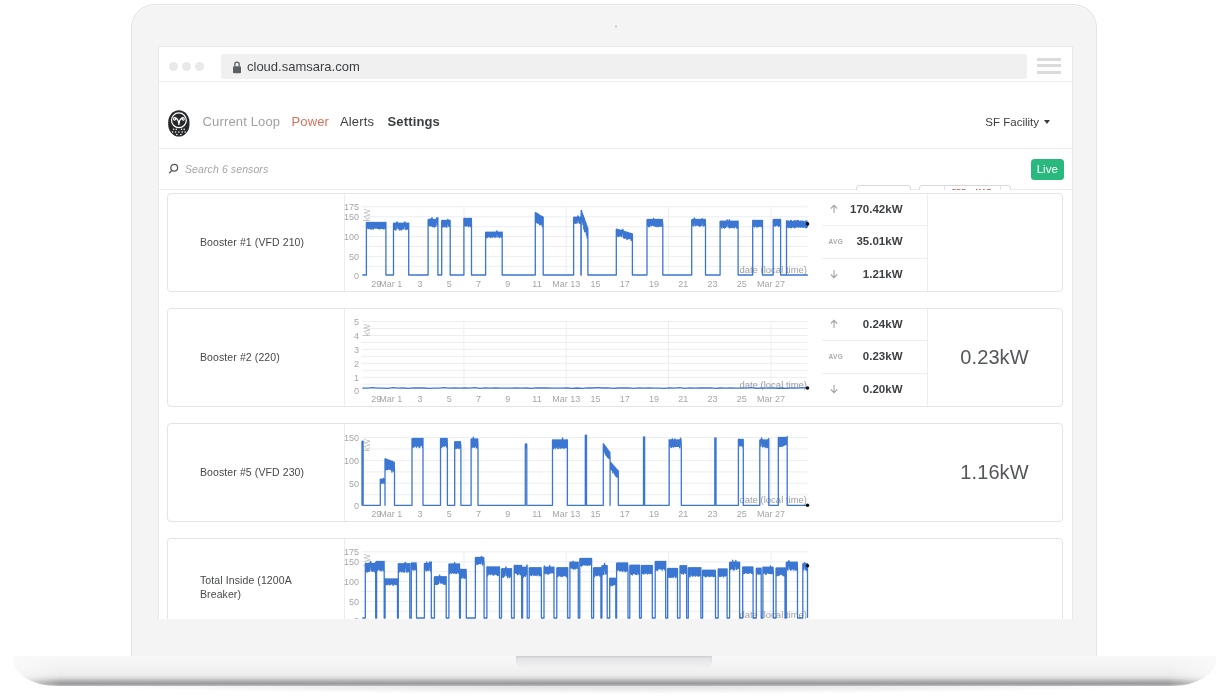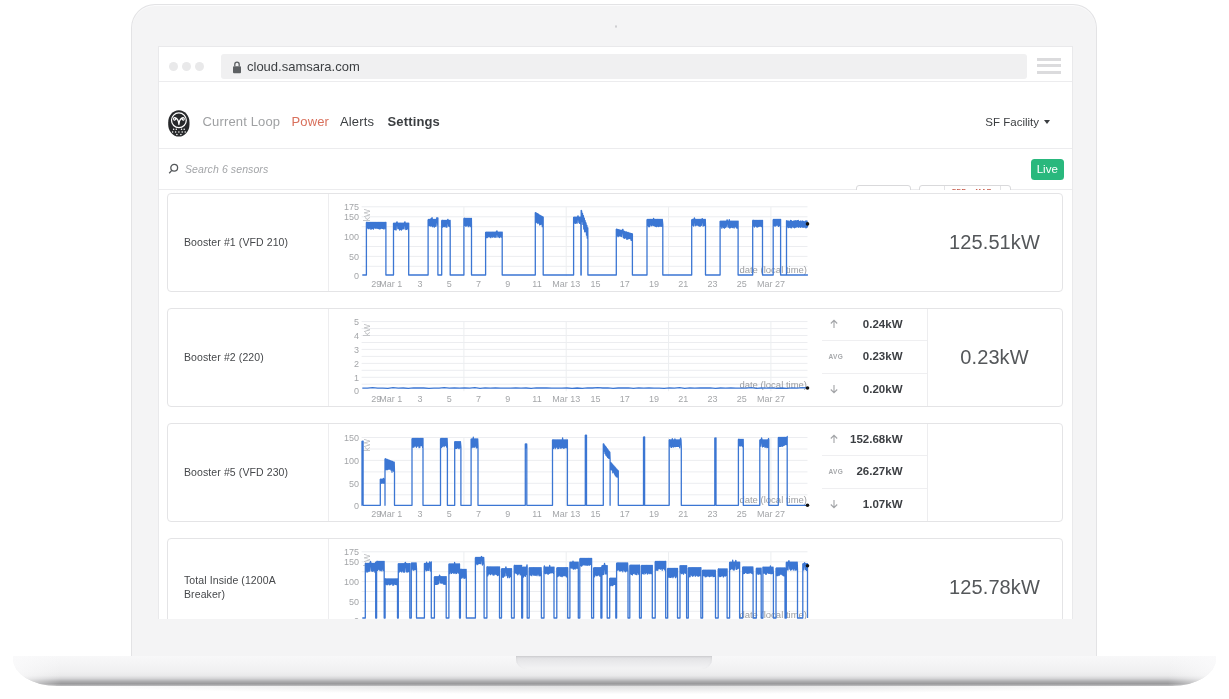--- a/index.html
+++ b/index.html
@@ -24,21 +24,21 @@
 .btn { position:absolute; top:7.5px; height:24.5px; background:#fff; border:1px solid #d9d9db; border-radius:3px;margin-top:28px; }
 .month { left:697px; width:55px; font-size:9.8px; color:#33363a; font-weight:bold; text-align:center; line-height:22.5px; letter-spacing:0.2px; }
 .dpick { left:760px; width:92px; }
 .dcell { position:absolute; top:0; height:100%; }
 .dchev { width:23.5px; display:flex; align-items:center; justify-content:center; }
 .dmid { left:23.5px; width:57px; border-left:1px solid #e3e3e5; border-right:1px solid #e3e3e5; }
 .dmon { position:absolute; top:2.5px; font-size:6.5px; font-weight:bold; color:#c75d4d; letter-spacing:0.6px; }
 .dnum { position:absolute; top:6px; font-size:14px; color:#3b3e41; }
 .live { position:absolute; left:872px; top:9.5px; width:32.5px; height:21px; background:#29b87d; border-radius:3.5px; color:#fff; font-size:11.5px; text-align:center; line-height:21px; }
 .card { position:absolute; left:7.5px; width:896px; height:99.5px; background:#fff; border:1px solid #e4e4e6; border-radius:4px; }
-.nm { position:absolute; left:0; top:0; width:161px; height:100%; border-right:1px solid #ededef; font-size:10.5px; color:#46484b; display:flex; align-items:center; padding-left:16.5px; letter-spacing:0.1px; }
+.nm { position:absolute; left:16px; top:0; width:161px; height:100%; border-right:1px solid #ededef; font-size:10.5px; color:#46484b; display:flex; align-items:center; padding-left:16.5px; letter-spacing:0.1px; }
 .nm2 { line-height:13.5px; }
 .chart { position:absolute; left:161px; top:0; }
 .stats { position:absolute; left:654px; top:0; width:106px; height:100%; border-right:1px solid #ededef; }
 .srow { position:absolute; left:0; width:100%; height:32.6px; border-bottom:1px solid #efeff1; }
 .srow:nth-child(2) { top:32.6px; }
 .srow.last { top:65.2px; border-bottom:none; height:32px; }
 .sic { position:absolute; left:7px; top:48%; transform:translateY(-50%); }
 .sic.avg { font-size:6.5px; color:#a6a8ab; font-weight:bold; letter-spacing:0.4px; }
 .sval { position:absolute; right:24px; top:48%; transform:translateY(-50%); font-size:11.5px; font-weight:bold; color:#3c3f43; }
 .big { position:absolute; left:760px; top:0; width:134px; height:100%; display:flex; align-items:center; justify-content:center; font-size:20px; color:#54575a; letter-spacing:0.1px; }
@@ -161,21 +161,38 @@
             <text x="30" y="26.0" text-anchor="end">150</text>
             <text x="30" y="45.8" text-anchor="end">100</text>
             <text x="30" y="65.6" text-anchor="end">50</text>
             <text x="30" y="85.4" text-anchor="end">0</text>
 <text x="41" y="21" fill="#b9bbbe" font-size="8.5" transform="rotate(-90 41 21)" text-anchor="middle">kW</text>
 <text x="478" y="79" text-anchor="end" fill="#9b9da0" font-size="9.5">date (local time)</text>
           </g>
 <path d="M33.3 81.0 L37.4 81.0 L37.4 28.7 L37.9 28.3 L38.3 33.9 L38.7 28.3 L39.2 34.6 L39.6 28.3 L40.1 34.6 L40.5 28.3 L40.9 33.8 L41.4 28.3 L41.8 35.1 L42.2 28.3 L42.7 34.8 L43.1 28.3 L43.6 34.4 L44.0 28.3 L44.4 35.2 L44.9 28.3 L45.3 33.9 L45.8 28.3 L46.2 34.0 L46.6 28.3 L47.1 34.3 L47.5 28.3 L48.0 33.8 L48.4 28.3 L48.8 34.4 L49.3 28.3 L49.7 34.5 L50.1 28.3 L50.6 34.9 L51.0 28.3 L51.5 34.6 L51.9 28.3 L52.3 34.2 L52.8 28.3 L53.2 34.4 L53.7 28.3 L54.1 34.5 L54.5 28.3 L55.0 35.0 L55.4 28.3 L55.8 34.2 L56.3 28.3 L56.7 34.7 L56.9 28.3 L56.9 81.0 L64.5 81.0 L64.5 29.5 L64.9 29.1 L65.3 35.3 L65.8 29.1 L66.2 35.7 L66.7 29.1 L67.1 35.9 L67.5 29.1 L68.0 27.8 L68.4 29.1 L68.9 34.7 L69.3 29.1 L69.7 34.7 L70.2 29.1 L70.6 36.0 L71.1 29.1 L71.5 35.4 L71.9 29.1 L72.4 36.0 L72.8 29.1 L73.2 35.1 L73.7 29.1 L74.1 34.7 L74.6 29.1 L75.0 34.9 L75.4 29.1 L75.9 27.8 L76.3 29.1 L76.8 35.5 L77.2 29.1 L77.6 35.4 L78.1 29.1 L78.5 34.5 L78.9 29.1 L79.4 36.0 L79.7 29.1 L79.7 81.0 L99.1 81.0 L99.1 25.9 L99.6 25.5 L100.0 31.7 L100.4 25.5 L100.9 31.6 L101.3 25.5 L101.8 32.1 L102.2 24.4 L102.6 31.7 L103.1 23.7 L103.5 32.7 L103.9 25.5 L104.4 32.2 L104.8 25.5 L105.3 33.2 L105.7 25.5 L106.1 32.4 L106.6 25.5 L107.0 32.2 L107.5 25.5 L107.9 23.6 L108.3 25.5 L108.8 31.8 L108.9 24.0 L108.9 81.0 L112.7 81.0 L112.7 26.7 L113.2 26.3 L113.6 33.2 L114.0 26.3 L114.5 32.3 L114.9 26.3 L115.3 32.6 L115.8 26.3 L116.2 32.1 L116.7 26.3 L117.1 33.2 L117.5 26.3 L118.0 33.0 L118.4 26.3 L118.9 25.4 L119.3 26.3 L119.7 32.1 L120.2 26.3 L120.6 32.5 L121.1 26.3 L121.2 33.4 L121.2 81.0 L134.9 81.0 L134.9 24.8 L135.4 24.3 L135.8 31.4 L136.3 24.3 L136.7 32.2 L137.1 24.3 L137.6 31.9 L138.0 24.3 L138.4 31.1 L138.9 24.3 L139.3 32.6 L139.8 24.3 L140.2 31.3 L140.6 24.3 L141.1 32.6 L141.5 24.3 L142.0 31.8 L142.4 24.3 L142.5 31.2 L142.5 81.0 L156.6 81.0 L156.6 38.5 L157.0 38.2 L157.5 43.6 L157.9 38.2 L158.3 43.5 L158.8 38.2 L159.2 42.9 L159.6 38.2 L160.1 42.4 L160.5 38.2 L161.0 43.1 L161.4 38.2 L161.8 43.6 L162.3 38.2 L162.7 42.7 L163.2 38.2 L163.6 43.2 L164.0 38.2 L164.5 42.6 L164.9 38.2 L165.3 43.0 L165.8 38.2 L166.2 43.0 L166.7 38.2 L167.1 43.1 L167.5 37.2 L168.0 37.0 L168.4 38.2 L168.9 43.0 L169.3 38.2 L169.7 42.8 L170.2 38.2 L170.6 43.5 L171.1 38.2 L171.5 42.7 L171.9 38.2 L172.4 43.1 L172.8 38.2 L173.2 43.6 L173.2 38.2 L173.2 81.0 L206.3 81.0 L206.3 18.9 L206.7 18.7 L207.2 28.0 L207.6 19.2 L208.0 28.6 L208.5 19.7 L208.9 29.5 L209.4 20.2 L209.8 28.9 L210.2 20.8 L210.7 30.9 L211.1 21.3 L211.5 30.4 L212.0 21.8 L212.4 30.0 L212.9 22.4 L213.3 32.7 L213.7 22.9 L214.2 32.6 L214.2 23.2 L214.2 81.0 L244.6 81.0 L244.6 23.5 L245.0 23.2 L245.5 28.9 L245.9 23.2 L246.3 29.4 L246.8 23.2 L247.2 28.8 L247.7 23.2 L248.1 29.1 L248.5 23.2 L249.0 21.8 L249.4 23.2 L249.9 28.5 L250.3 23.2 L250.7 29.4 L251.2 23.2 L251.6 29.9 L251.9 23.2 L251.9 81.0 L252.2 81.0 L252.2 16.3 L252.6 16.8 L253.1 27.7 L253.5 19.3 L253.9 30.4 L254.4 21.7 L254.8 35.0 L255.3 24.1 L255.7 37.8 L256.1 26.6 L256.6 37.6 L257.0 29.0 L257.5 41.1 L257.9 31.4 L258.3 44.2 L258.8 33.8 L258.9 46.5 L258.9 81.0 L287.3 81.0 L287.3 35.4 L287.7 35.2 L288.2 41.5 L288.6 35.4 L289.0 42.6 L289.5 35.7 L289.9 42.1 L290.4 35.9 L290.8 41.7 L291.2 36.2 L291.7 42.2 L292.1 36.5 L292.5 42.5 L293.0 36.7 L293.4 35.7 L293.9 35.4 L294.3 43.4 L294.7 37.2 L295.2 44.4 L295.6 37.5 L296.1 43.8 L296.5 37.8 L296.9 43.9 L297.4 38.0 L297.8 45.3 L298.2 38.3 L298.7 45.0 L299.1 38.5 L299.6 44.6 L300.0 38.8 L300.4 44.4 L300.9 39.1 L301.3 44.8 L301.8 39.3 L302.2 46.4 L302.6 39.6 L303.1 45.5 L303.4 39.8 L303.4 81.0 L318.0 81.0 L318.0 25.9 L318.4 25.5 L318.9 31.7 L319.3 25.5 L319.7 32.6 L320.2 25.5 L320.6 32.6 L321.1 25.5 L321.5 30.9 L321.9 25.5 L322.4 31.8 L322.8 25.5 L323.2 30.9 L323.7 25.5 L324.1 31.6 L324.6 24.4 L325.0 31.3 L325.4 25.5 L325.9 32.2 L326.3 25.5 L326.8 32.4 L327.2 25.5 L327.6 32.6 L328.1 25.5 L328.5 32.0 L328.9 25.5 L329.4 32.5 L329.8 25.5 L330.3 32.3 L330.7 25.5 L331.1 31.8 L331.6 25.5 L332.0 32.4 L332.5 25.5 L332.9 32.1 L333.3 25.5 L333.8 30.9 L333.8 81.0 L362.7 81.0 L362.7 25.9 L363.2 25.5 L363.6 31.1 L364.0 25.5 L364.5 32.0 L364.9 25.5 L365.4 23.9 L365.8 25.5 L366.2 31.8 L366.7 25.5 L367.1 31.0 L367.5 25.5 L368.0 31.0 L368.4 25.5 L368.9 31.2 L369.3 25.5 L369.7 31.8 L370.2 25.5 L370.6 32.1 L371.1 25.5 L371.5 32.0 L371.9 25.5 L372.4 31.3 L372.8 25.5 L373.2 24.6 L373.7 25.5 L374.1 32.1 L374.6 25.5 L375.0 31.4 L375.4 25.5 L375.9 31.7 L376.3 25.5 L376.5 31.2 L376.5 81.0 L391.1 81.0 L391.1 27.5 L391.5 27.1 L392.0 32.5 L392.4 27.1 L392.8 34.2 L393.3 27.1 L393.7 32.8 L394.2 27.1 L394.6 33.5 L395.0 27.1 L395.5 34.2 L395.9 27.1 L396.3 33.4 L396.8 27.1 L397.2 32.9 L397.7 27.1 L398.1 25.8 L398.5 27.1 L399.0 33.0 L399.4 27.1 L399.9 33.0 L400.3 25.6 L400.7 34.0 L401.2 27.1 L401.6 33.7 L402.0 27.1 L402.5 33.1 L402.9 27.1 L403.4 33.5 L403.8 27.1 L404.2 33.0 L404.7 27.1 L405.1 34.0 L405.6 27.1 L406.0 32.9 L406.4 27.1 L406.9 32.8 L407.3 27.1 L407.7 34.0 L408.2 27.1 L408.6 34.1 L409.1 27.1 L409.1 81.0 L423.7 81.0 L423.7 26.7 L424.1 26.3 L424.6 31.8 L425.0 26.3 L425.4 33.0 L425.9 26.3 L426.3 31.8 L426.8 26.3 L427.2 32.5 L427.6 26.3 L428.1 33.0 L428.5 26.3 L428.9 32.8 L429.4 26.3 L429.8 32.4 L430.3 26.3 L430.7 32.0 L431.1 26.3 L431.6 32.1 L432.0 26.3 L432.5 32.5 L432.9 26.3 L433.3 31.8 L433.5 26.3 L433.5 81.0 L444.2 81.0 L444.2 25.9 L444.6 25.5 L445.0 31.3 L445.5 25.5 L445.9 32.2 L446.3 25.5 L446.8 31.8 L447.2 25.5 L447.7 31.0 L448.1 25.5 L448.5 31.1 L449.0 25.5 L449.4 32.4 L449.9 25.5 L450.3 31.3 L450.7 25.5 L451.2 32.6 L451.6 25.5 L451.6 81.0 L478.5 81.0 L457.5 81.0 L457.5 26.7 L457.9 27.9 L458.3 32.5 L458.8 26.8 L459.2 33.7 L459.7 27.2 L460.1 33.3 L460.5 27.9 L461.0 33.0 L461.4 26.4 L461.8 33.6 L462.3 26.6 L462.7 33.8 L463.2 27.5 L463.6 32.6 L464.0 27.7 L464.5 33.2 L464.9 26.8 L465.4 33.8 L465.8 26.8 L466.2 33.3 L466.7 26.7 L467.1 33.1 L467.5 27.0 L468.0 32.5 L468.4 26.7 L468.9 32.8 L469.3 26.4 L469.7 33.3 L470.2 27.4 L470.6 32.6 L471.1 27.5 L471.5 33.3 L471.9 26.8 L472.4 32.6 L472.8 27.8 L473.2 33.2 L473.7 27.0 L474.1 33.0 L474.6 27.6 L475.0 33.3 L475.4 27.9 L475.9 32.9 L476.3 27.2 L476.8 33.8 L477.2 26.9 L477.6 33.7 L478.1 27.2 L478.5 32.8 L478.5 29.9" fill="none" stroke="#3b76d3" stroke-width="1.3" stroke-linejoin="round"></path>
 <circle cx="478.5" cy="29.9" r="1.8" fill="#111"></circle>
 </svg>
-<div class="big">125.51kW</div>
+<div class="stats">
+ <div class="srow">
+            <span class="sic"><svg width="10" height="10" viewBox="0 0 10 10">
+                <path d="M5 9 L5 1.5 M1.8 4.5 L5 1.3 L8.2 4.5" stroke="#a2a4a7" stroke-width="1.1" fill="none"></path>
+              </svg></span>
+            <span class="sval">170.42kW</span>
+          </div>
+ <div class="srow">
+            <span class="sic avg">AVG</span>
+            <span class="sval">35.01kW</span>
+          </div>
+ <div class="srow last">
+            <span class="sic"><svg width="10" height="10" viewBox="0 0 10 10">
+                <path d="M5 1 L5 8.5 M1.8 5.5 L5 8.7 L8.2 5.5" stroke="#a2a4a7" stroke-width="1.1" fill="none"></path>
+              </svg></span>
+            <span class="sval">1.21kW</span>
+          </div>
+</div>
 </div>
       <div class="card" style="top:260.5px">
 <div class="nm">Booster #2 (220)</div>
 <svg class="chart" width="493" height="98" viewBox="0 0 493 98">
 <g>
             <line x1="32.6" x2="478.5" y1="75.2" y2="75.2" stroke="#ecedf0" stroke-width="1"></line>
             <line x1="32.6" x2="478.5" y1="68.3" y2="68.3" stroke="#ecedf0" stroke-width="1"></line>
             <line x1="32.6" x2="478.5" y1="61.3" y2="61.3" stroke="#ecedf0" stroke-width="1"></line>
             <line x1="32.6" x2="478.5" y1="54.4" y2="54.4" stroke="#ecedf0" stroke-width="1"></line>
             <line x1="32.6" x2="478.5" y1="47.4" y2="47.4" stroke="#ecedf0" stroke-width="1"></line>
@@ -271,38 +288,21 @@
             <text x="30" y="16.7" text-anchor="end">150</text>
             <text x="30" y="39.6" text-anchor="end">100</text>
             <text x="30" y="62.5" text-anchor="end">50</text>
             <text x="30" y="85.4" text-anchor="end">0</text>
 <text x="41" y="21" fill="#b9bbbe" font-size="8.5" transform="rotate(-90 41 21)" text-anchor="middle">kW</text>
 <text x="478" y="79" text-anchor="end" fill="#9b9da0" font-size="9.5">date (local time)</text>
           </g>
 <path d="M33.3 81.3 L33.0 81.3 L33.0 17.3 L33.5 17.2 L33.9 20.2 L34.1 17.2 L34.1 81.3 L51.3 81.3 L51.3 55.4 L51.8 55.2 L52.2 59.4 L52.6 55.2 L53.1 58.6 L53.5 55.2 L53.9 59.3 L54.4 54.5 L54.8 59.2 L55.3 55.2 L55.7 59.1 L56.0 55.2 L56.0 81.3 L56.0 81.3 L56.0 35.1 L56.4 34.7 L56.9 45.7 L57.3 35.1 L57.7 45.5 L58.2 35.4 L58.6 45.5 L59.1 35.8 L59.5 45.2 L59.9 36.1 L60.4 45.0 L60.8 36.4 L61.3 45.0 L61.7 36.8 L62.1 46.1 L62.6 37.1 L63.0 48.2 L63.4 37.4 L63.9 46.1 L64.3 37.8 L64.8 47.4 L65.2 38.1 L65.5 48.2 L65.5 81.3 L83.0 81.3 L83.0 14.9 L83.5 14.4 L83.9 23.2 L84.4 14.4 L84.8 23.2 L85.2 14.4 L85.7 22.1 L86.1 14.4 L86.5 21.9 L87.0 14.4 L87.4 23.3 L87.9 14.4 L88.3 22.2 L88.7 14.4 L89.2 21.8 L89.6 14.4 L90.1 23.6 L90.5 14.4 L90.9 23.2 L91.4 14.4 L91.8 21.4 L92.2 14.4 L92.7 21.7 L93.1 14.4 L93.6 23.4 L94.0 14.4 L94.0 22.3 L94.0 81.3 L111.5 81.3 L111.5 14.9 L112.0 14.4 L112.4 23.5 L112.9 14.4 L113.3 22.7 L113.7 14.4 L114.2 21.6 L114.6 14.4 L115.1 22.7 L115.5 14.4 L115.9 21.3 L116.4 14.4 L116.8 21.7 L117.2 14.4 L117.7 23.1 L118.1 14.4 L118.4 21.5 L118.4 81.3 L125.7 81.3 L125.7 18.0 L126.2 17.6 L126.6 24.3 L127.0 17.6 L127.5 24.4 L127.9 17.6 L128.4 23.7 L128.8 17.6 L129.2 24.2 L129.7 17.6 L130.1 24.7 L130.6 17.6 L131.0 23.5 L131.4 17.6 L131.9 23.1 L131.9 81.3 L142.1 81.3 L142.1 15.3 L142.5 14.9 L143.0 23.6 L143.4 14.9 L143.9 22.8 L144.3 13.1 L144.7 23.2 L145.2 14.9 L145.6 23.2 L146.1 14.9 L146.5 22.1 L146.9 14.9 L147.4 23.9 L147.8 14.9 L148.2 23.6 L148.7 14.9 L149.0 22.0 L149.0 81.3 L196.3 81.3 L196.3 20.1 L196.8 19.9 L197.2 23.9 L197.7 19.9 L197.8 23.8 L197.8 81.3 L223.5 81.3 L223.5 16.2 L224.0 15.8 L224.4 24.5 L224.9 15.8 L225.3 23.2 L225.7 15.8 L226.2 24.6 L226.6 15.8 L227.0 23.6 L227.5 15.8 L227.9 22.9 L228.4 15.8 L228.8 24.7 L229.2 15.8 L229.7 24.4 L230.1 15.8 L230.6 22.9 L231.0 15.8 L231.4 24.1 L231.9 15.8 L232.3 24.0 L232.7 15.8 L233.2 23.7 L233.6 13.9 L234.1 23.8 L234.5 15.8 L234.9 24.4 L235.4 15.8 L235.8 23.7 L236.3 15.8 L236.7 23.6 L237.1 15.8 L237.6 23.8 L238.0 15.8 L238.4 22.8 L238.4 15.8 L238.4 81.3 L256.3 81.3 L256.3 11.4 L256.7 11.2 L257.2 14.7 L257.5 11.2 L257.5 81.3 L274.3 81.3 L274.3 19.9 L274.7 20.0 L275.1 27.1 L275.6 21.2 L276.0 29.5 L276.5 22.4 L276.9 31.2 L277.3 23.5 L277.8 32.2 L278.2 24.7 L278.7 33.4 L279.1 25.9 L279.5 34.2 L280.0 27.1 L280.4 34.4 L280.8 28.2 L281.1 35.8 L281.1 81.3 L281.1 81.3 L281.1 38.2 L281.6 38.3 L282.0 45.5 L282.5 39.2 L282.9 46.0 L283.3 40.2 L283.8 48.8 L284.2 41.2 L284.6 48.2 L285.1 42.2 L285.5 50.0 L286.0 43.2 L286.4 51.6 L286.8 44.2 L287.3 52.6 L287.7 45.1 L288.2 53.1 L288.6 46.1 L289.0 53.3 L289.3 46.9 L289.3 81.3 L314.5 81.3 L314.5 13.3 L314.9 13.0 L315.4 17.4 L315.6 13.0 L315.6 81.3 L340.2 81.3 L340.2 16.2 L340.6 15.8 L341.1 22.1 L341.5 15.8 L342.0 23.3 L342.4 15.8 L342.8 23.3 L343.3 14.7 L343.7 22.3 L344.2 15.8 L344.6 23.0 L345.0 15.8 L345.5 22.4 L345.9 14.8 L346.3 22.7 L346.8 15.8 L347.2 22.4 L347.7 15.8 L348.1 22.4 L348.5 15.8 L349.0 22.3 L349.4 15.8 L349.9 22.3 L350.3 15.8 L350.7 23.8 L351.2 15.8 L351.6 14.1 L352.0 15.8 L352.3 22.7 L352.3 81.3 L385.8 81.3 L385.8 14.2 L386.3 14.0 L386.7 18.5 L387.0 14.0 L387.0 81.3 L409.4 81.3 L409.4 15.7 L409.8 15.3 L410.2 21.6 L410.7 15.3 L411.1 22.0 L411.6 15.3 L412.0 21.5 L412.4 15.3 L412.9 21.8 L413.3 15.3 L413.7 22.6 L414.2 15.3 L414.3 21.9 L414.3 81.3 L430.8 81.3 L430.8 16.2 L431.3 15.8 L431.7 22.1 L432.2 15.8 L432.6 13.9 L433.0 15.8 L433.5 22.9 L433.9 15.8 L434.4 22.4 L434.8 15.8 L435.2 22.1 L435.7 15.8 L436.1 23.4 L436.6 15.8 L437.0 22.5 L437.4 15.8 L437.9 23.6 L438.3 15.8 L438.7 23.3 L439.2 15.8 L439.6 14.5 L439.8 15.8 L439.8 81.3 L449.3 81.3 L449.3 14.0 L449.7 13.5 L450.1 22.5 L450.6 13.5 L451.0 22.4 L451.5 13.5 L451.9 22.4 L452.3 13.5 L452.8 21.9 L453.2 13.5 L453.7 22.3 L454.1 13.5 L454.5 21.4 L455.0 13.5 L455.4 21.1 L455.8 13.5 L456.3 20.5 L456.7 13.5 L457.2 20.4 L457.6 13.5 L458.0 21.2 L458.2 12.3 L458.2 81.3 L478.5 81.3" fill="none" stroke="#3b76d3" stroke-width="1.3" stroke-linejoin="round"></path>
 <circle cx="478.5" cy="81.3" r="1.8" fill="#111"></circle>
 </svg>
-<div class="stats">
- <div class="srow">
-            <span class="sic"><svg width="10" height="10" viewBox="0 0 10 10">
-                <path d="M5 9 L5 1.5 M1.8 4.5 L5 1.3 L8.2 4.5" stroke="#a2a4a7" stroke-width="1.1" fill="none"></path>
-              </svg></span>
-            <span class="sval">152.68kW</span>
-          </div>
- <div class="srow">
-            <span class="sic avg">AVG</span>
-            <span class="sval">26.27kW</span>
-          </div>
- <div class="srow last">
-            <span class="sic"><svg width="10" height="10" viewBox="0 0 10 10">
-                <path d="M5 1 L5 8.5 M1.8 5.5 L5 8.7 L8.2 5.5" stroke="#a2a4a7" stroke-width="1.1" fill="none"></path>
-              </svg></span>
-            <span class="sval">1.07kW</span>
-          </div>
-</div>
+<div class="big">1.16kW</div>
 </div>
       <div class="card" style="top:491.0px">
 <div class="nm nm2">Total Inside (1200A<br>Breaker)</div>
 <svg class="chart" width="493" height="98" viewBox="0 0 493 98">
 <g>
             <line x1="32.6" x2="478.5" y1="72.3" y2="72.3" stroke="#ecedf0" stroke-width="1"></line>
             <line x1="32.6" x2="478.5" y1="62.4" y2="62.4" stroke="#ecedf0" stroke-width="1"></line>
             <line x1="32.6" x2="478.5" y1="52.5" y2="52.5" stroke="#ecedf0" stroke-width="1"></line>
             <line x1="32.6" x2="478.5" y1="42.6" y2="42.6" stroke="#ecedf0" stroke-width="1"></line>
             <line x1="32.6" x2="478.5" y1="32.7" y2="32.7" stroke="#ecedf0" stroke-width="1"></line>
@@ -333,18 +333,17 @@
             <text x="30" y="26.0" text-anchor="end">150</text>
             <text x="30" y="45.8" text-anchor="end">100</text>
             <text x="30" y="65.6" text-anchor="end">50</text>
             <text x="30" y="85.4" text-anchor="end">0</text>
 <text x="41" y="21" fill="#b9bbbe" font-size="8.5" transform="rotate(-90 41 21)" text-anchor="middle">kW</text>
 <text x="478" y="79" text-anchor="end" fill="#9b9da0" font-size="9.5">date (local time)</text>
           </g>
 <path d="M33.3 79.0 L36.3 79.0 L36.3 24.8 L36.7 24.4 L37.1 32.1 L37.6 24.4 L38.0 33.2 L38.4 24.4 L38.9 32.6 L39.3 24.4 L39.8 32.1 L40.2 24.4 L40.6 32.2 L41.1 24.4 L41.5 22.4 L42.0 24.4 L42.4 31.9 L42.8 24.4 L43.3 32.3 L43.7 24.4 L44.1 32.2 L44.6 24.4 L45.0 31.5 L45.5 24.4 L45.9 33.1 L46.3 24.4 L46.7 23.2 L46.7 79.0 L47.6 79.0 L47.6 22.8 L48.0 22.3 L48.5 31.4 L48.9 22.3 L49.4 30.1 L49.8 22.3 L50.2 30.6 L50.7 22.3 L51.1 31.7 L51.6 22.3 L52.0 31.2 L52.4 22.3 L52.9 31.9 L53.3 22.3 L53.8 30.2 L54.2 22.3 L54.6 31.6 L55.1 22.3 L55.2 31.1 L55.2 79.0 L56.1 79.0 L56.1 40.1 L56.5 39.8 L57.0 45.1 L57.4 39.8 L57.8 45.7 L58.3 39.8 L58.7 45.7 L59.2 39.8 L59.6 44.9 L60.0 39.8 L60.5 45.8 L60.9 39.8 L61.3 45.5 L61.8 39.8 L62.2 45.0 L62.7 39.8 L63.1 44.9 L63.5 39.8 L64.0 46.4 L64.4 39.8 L64.9 45.7 L65.3 39.8 L65.7 44.9 L66.2 39.8 L66.6 45.4 L67.0 39.8 L67.5 45.7 L67.9 39.8 L68.4 45.2 L68.5 39.8 L68.5 79.0 L69.3 79.0 L69.3 25.0 L69.7 24.6 L70.2 33.0 L70.6 24.6 L71.1 32.1 L71.5 24.6 L71.9 32.3 L72.4 24.6 L72.8 33.0 L73.3 24.6 L73.7 31.9 L74.1 24.6 L74.6 33.0 L75.0 24.6 L75.4 33.2 L75.9 24.6 L76.3 23.3 L76.8 24.6 L77.2 32.6 L77.6 24.6 L78.1 33.2 L78.5 24.6 L79.0 32.6 L79.4 24.6 L79.8 32.7 L80.3 24.6 L80.7 32.2 L80.8 24.6 L80.8 79.0 L82.3 79.0 L82.3 24.4 L82.7 24.0 L83.1 29.8 L83.6 24.0 L84.0 31.0 L84.5 24.0 L84.9 31.2 L85.3 24.0 L85.8 30.3 L86.2 24.0 L86.6 30.6 L87.1 24.0 L87.5 29.8 L87.5 79.0 L95.4 79.0 L95.4 24.8 L95.8 24.4 L96.3 30.4 L96.7 24.4 L97.1 31.9 L97.6 23.1 L98.0 31.3 L98.5 24.4 L98.9 31.0 L99.3 24.4 L99.8 31.4 L100.2 24.4 L100.7 22.8 L101.1 24.4 L101.5 32.0 L102.0 24.4 L102.3 22.8 L102.3 79.0 L105.4 79.0 L105.4 38.1 L105.8 37.7 L106.3 45.3 L106.7 37.7 L107.1 45.3 L107.6 37.7 L108.0 45.3 L108.5 37.7 L108.9 45.2 L109.3 37.7 L109.8 44.3 L110.2 37.7 L110.6 36.1 L111.1 37.7 L111.5 43.9 L112.0 37.7 L112.4 44.1 L112.8 37.7 L113.3 43.9 L113.7 37.7 L114.2 44.7 L114.6 37.7 L115.0 45.4 L115.5 37.7 L115.9 45.1 L116.4 37.7 L116.8 45.4 L117.2 37.7 L117.2 44.9 L117.2 79.0 L119.9 79.0 L119.9 25.5 L120.3 25.0 L120.8 34.7 L121.2 25.0 L121.6 33.2 L122.1 25.0 L122.5 34.4 L123.0 25.0 L123.4 33.4 L123.8 25.0 L124.3 34.0 L124.7 25.0 L125.2 34.3 L125.6 23.5 L126.0 33.4 L126.5 25.0 L126.9 34.5 L127.3 25.0 L127.8 34.3 L128.2 25.0 L128.7 33.0 L129.1 25.0 L129.5 34.0 L130.0 25.0 L130.4 32.6 L130.5 25.0 L130.5 79.0 L131.4 79.0 L131.4 30.8 L131.9 30.3 L132.3 39.1 L132.7 30.3 L133.2 38.8 L133.6 30.3 L134.0 37.9 L134.5 30.3 L134.9 39.2 L135.4 30.3 L135.8 39.3 L136.2 30.3 L136.7 38.7 L137.1 30.3 L137.3 38.6 L137.3 79.0 L146.4 79.0 L146.4 18.9 L146.8 18.5 L147.3 24.7 L147.7 18.5 L148.1 25.7 L148.6 18.5 L149.0 25.1 L149.5 18.5 L149.9 24.4 L150.3 18.5 L150.8 24.5 L151.2 18.5 L151.7 24.6 L152.1 18.5 L152.5 17.5 L153.0 18.5 L153.4 26.0 L153.8 18.5 L154.3 24.8 L154.7 18.5 L155.1 26.1 L155.1 79.0 L157.9 79.0 L157.9 28.2 L158.3 27.8 L158.8 36.8 L159.2 27.8 L159.6 35.1 L160.1 27.8 L160.5 34.7 L161.0 27.8 L161.4 35.7 L161.8 27.8 L162.3 34.8 L162.7 27.8 L163.1 34.9 L163.6 27.8 L164.0 35.9 L164.5 27.8 L164.9 36.1 L165.3 27.8 L165.8 35.0 L166.2 27.8 L166.7 35.1 L167.1 27.8 L167.5 35.4 L168.0 27.8 L168.4 36.5 L168.8 27.8 L169.3 36.2 L169.7 27.8 L170.2 34.7 L170.5 27.8 L170.5 79.0 L172.5 79.0 L172.5 30.2 L173.0 29.7 L173.4 38.1 L173.8 29.7 L174.3 38.3 L174.7 29.7 L175.2 37.1 L175.6 29.7 L176.0 36.9 L176.5 29.7 L176.9 27.8 L177.3 29.7 L177.8 36.6 L178.2 29.7 L178.7 38.7 L179.1 29.7 L179.5 36.9 L180.0 29.7 L180.4 38.7 L180.9 29.7 L181.3 37.6 L181.7 29.7 L182.2 37.6 L182.5 29.7 L182.5 79.0 L185.2 79.0 L185.2 26.8 L185.6 26.3 L186.1 33.8 L186.5 26.3 L186.9 34.0 L187.4 26.3 L187.8 34.7 L188.2 26.3 L188.7 35.8 L189.1 26.3 L189.6 34.9 L190.0 26.3 L190.4 34.0 L190.9 26.3 L191.3 35.9 L191.8 26.3 L192.2 34.9 L192.6 26.3 L192.7 34.2 L192.7 79.0 L193.6 79.0 L193.6 28.6 L194.1 28.1 L194.5 38.0 L194.9 28.1 L195.4 36.3 L195.8 28.1 L196.3 37.4 L196.7 28.1 L197.1 35.6 L197.6 28.1 L198.0 25.9 L198.2 28.1 L198.2 79.0 L200.2 79.0 L200.2 29.0 L200.6 28.6 L201.1 35.8 L201.5 28.6 L202.0 36.1 L202.4 28.6 L202.8 36.6 L203.3 28.6 L203.7 35.1 L204.2 28.6 L204.6 36.0 L205.0 28.6 L205.5 36.2 L205.9 28.6 L206.4 36.2 L206.8 28.6 L207.2 36.5 L207.7 28.6 L208.1 35.0 L208.5 28.6 L209.0 36.7 L209.4 28.6 L209.9 35.0 L210.3 28.6 L210.7 36.8 L211.2 28.6 L211.6 36.7 L212.1 28.6 L212.4 35.7 L212.4 79.0 L215.0 79.0 L215.0 28.6 L215.4 26.9 L215.8 34.2 L216.3 28.2 L216.7 34.7 L217.1 28.2 L217.6 34.0 L218.0 28.2 L218.5 34.8 L218.9 28.2 L219.3 35.1 L219.8 28.2 L220.2 34.4 L220.7 26.5 L221.1 33.9 L221.5 28.2 L222.0 33.9 L222.4 28.2 L222.9 33.6 L223.3 28.2 L223.7 33.5 L224.2 28.2 L224.6 34.4 L225.0 28.2 L225.0 79.0 L227.8 79.0 L227.8 29.2 L228.3 28.7 L228.7 37.5 L229.2 28.7 L229.6 36.9 L230.0 28.7 L230.5 36.1 L230.9 28.7 L231.3 37.2 L231.8 28.7 L232.2 37.1 L232.7 28.7 L233.1 37.7 L233.5 28.7 L234.0 36.8 L234.4 28.7 L234.9 36.7 L235.3 28.7 L235.7 36.6 L236.2 28.7 L236.6 36.8 L237.0 28.7 L237.5 37.9 L237.9 28.7 L238.4 35.9 L238.7 28.7 L238.7 79.0 L240.9 79.0 L240.9 23.4 L241.3 23.1 L241.8 28.8 L242.2 23.1 L242.7 29.0 L243.1 23.1 L243.5 29.2 L244.0 22.1 L244.4 30.1 L244.9 23.1 L245.3 29.5 L245.7 23.1 L246.2 30.0 L246.6 23.1 L247.0 28.9 L247.5 23.1 L247.9 29.4 L248.4 23.1 L248.8 28.8 L249.2 23.1 L249.3 30.1 L249.3 79.0 L250.8 79.0 L250.8 19.9 L251.3 19.5 L251.7 26.5 L252.1 19.5 L252.6 27.1 L253.0 19.5 L253.5 26.2 L253.9 19.5 L254.3 25.5 L254.8 19.5 L255.2 26.0 L255.6 19.5 L256.1 25.4 L256.5 19.5 L257.0 26.4 L257.4 19.5 L257.8 25.7 L258.3 19.5 L258.7 26.3 L259.2 19.5 L259.6 25.9 L260.0 19.5 L260.5 26.2 L260.9 19.5 L261.3 25.3 L261.8 19.5 L262.2 25.7 L262.6 19.5 L262.6 79.0 L264.6 79.0 L264.6 29.1 L265.1 28.6 L265.5 37.8 L266.0 28.6 L266.4 35.9 L266.8 28.6 L267.3 36.6 L267.7 28.6 L268.1 36.6 L268.6 28.6 L269.0 36.1 L269.5 28.6 L269.9 35.9 L270.3 28.6 L270.8 37.1 L271.2 28.6 L271.7 37.4 L271.9 28.6 L271.9 79.0 L272.9 79.0 L272.9 27.1 L273.3 26.6 L273.8 35.6 L274.2 26.6 L274.6 35.4 L275.1 26.6 L275.5 24.5 L276.0 26.6 L276.4 34.9 L276.8 26.6 L277.3 34.8 L277.7 26.6 L278.1 35.2 L278.2 26.6 L278.2 79.0 L280.7 79.0 L280.7 39.6 L281.2 39.2 L281.6 46.6 L282.0 39.2 L282.5 46.2 L282.9 39.2 L283.3 46.7 L283.8 39.2 L284.2 46.0 L284.7 39.2 L285.1 45.4 L285.5 39.2 L286.0 45.3 L286.4 39.2 L286.8 46.8 L286.8 79.0 L287.6 79.0 L287.6 24.5 L288.1 24.0 L288.5 31.1 L289.0 24.0 L289.4 30.7 L289.8 24.0 L290.3 31.8 L290.7 24.0 L291.1 31.8 L291.6 24.0 L292.0 31.8 L292.5 24.0 L292.9 31.4 L293.3 24.0 L293.8 32.8 L294.2 24.0 L294.7 30.9 L295.1 24.0 L295.5 31.9 L296.0 24.0 L296.4 32.8 L296.8 24.0 L297.3 32.0 L297.7 24.0 L298.2 31.8 L298.6 24.0 L299.0 31.4 L299.0 79.0 L300.8 79.0 L300.8 26.7 L301.3 26.2 L301.7 34.9 L302.2 26.2 L302.6 35.4 L303.0 26.2 L303.5 35.9 L303.9 26.2 L304.4 34.4 L304.8 26.2 L305.2 34.1 L305.7 26.2 L306.1 35.2 L306.5 26.2 L307.0 35.3 L307.4 26.2 L307.9 35.6 L308.3 26.2 L308.7 33.7 L309.2 26.2 L309.6 35.1 L310.1 26.2 L310.5 34.9 L310.5 26.2 L310.5 79.0 L312.3 79.0 L312.3 26.9 L312.8 26.4 L313.2 34.6 L313.6 26.4 L314.1 34.3 L314.5 26.4 L315.0 35.1 L315.4 26.4 L315.8 33.7 L316.3 26.4 L316.7 34.7 L317.2 26.4 L317.6 33.4 L318.0 26.4 L318.5 35.0 L318.9 26.4 L319.3 33.9 L319.8 26.4 L320.2 34.7 L320.7 26.4 L321.1 34.2 L321.5 26.4 L322.0 34.7 L322.4 26.4 L322.9 34.8 L323.3 26.4 L323.3 79.0 L326.2 79.0 L326.2 22.9 L326.6 22.5 L327.1 31.1 L327.5 22.5 L328.0 31.0 L328.4 22.5 L328.8 31.3 L329.3 22.5 L329.7 29.7 L330.2 22.5 L330.6 29.6 L331.0 22.5 L331.5 30.2 L331.9 22.5 L332.3 29.5 L332.8 22.5 L333.2 31.3 L333.7 22.5 L334.1 29.4 L334.5 22.5 L335.0 30.0 L335.4 22.5 L335.9 31.0 L336.3 22.5 L336.7 29.6 L336.7 22.5 L336.7 79.0 L338.6 79.0 L338.6 29.9 L339.0 29.4 L339.5 38.0 L339.9 29.4 L340.3 38.1 L340.8 29.4 L341.2 38.4 L341.7 29.4 L342.1 38.4 L342.5 29.4 L343.0 37.3 L343.4 29.4 L343.9 38.7 L344.3 29.4 L344.7 37.7 L345.2 29.4 L345.6 36.8 L346.0 29.4 L346.5 38.6 L346.9 29.4 L347.4 37.1 L347.8 29.4 L348.2 38.5 L348.5 29.4 L348.5 79.0 L351.0 79.0 L351.0 27.0 L351.4 26.6 L351.9 33.8 L352.3 26.6 L352.7 34.7 L353.2 26.6 L353.6 34.1 L354.1 26.6 L354.5 35.1 L354.9 26.6 L355.4 33.5 L355.8 26.6 L356.3 34.3 L356.7 26.6 L357.1 33.9 L357.6 26.6 L357.6 34.8 L357.6 79.0 L359.3 79.0 L359.3 29.1 L359.8 28.6 L360.2 37.8 L360.6 28.6 L361.1 37.7 L361.5 28.6 L361.9 35.7 L362.4 28.6 L362.8 36.5 L363.3 28.6 L363.7 37.3 L364.1 28.6 L364.6 36.5 L365.0 28.6 L365.5 35.9 L365.9 28.6 L366.3 37.3 L366.8 28.6 L367.2 36.0 L367.7 28.6 L368.1 36.6 L368.5 28.6 L369.0 37.2 L369.4 28.6 L369.8 37.0 L370.3 28.6 L370.7 36.7 L371.2 28.6 L371.6 35.7 L371.9 28.6 L371.9 79.0 L373.6 79.0 L373.6 31.5 L374.0 31.2 L374.4 36.5 L374.9 31.2 L375.3 36.5 L375.8 31.2 L376.2 37.8 L376.6 31.2 L377.1 37.7 L377.5 31.2 L377.9 37.1 L378.4 31.2 L378.8 36.9 L379.3 31.2 L379.7 37.2 L380.1 31.2 L380.6 37.7 L381.0 31.2 L381.5 37.2 L381.9 31.2 L382.3 37.2 L382.8 31.2 L383.2 36.6 L383.6 31.2 L384.1 37.6 L384.5 31.2 L385.0 37.4 L385.4 31.2 L385.8 37.4 L386.3 31.2 L386.5 37.0 L386.5 79.0 L389.2 79.0 L389.2 30.3 L389.6 29.8 L390.0 36.9 L390.5 29.8 L390.9 37.6 L391.4 29.8 L391.8 37.3 L392.2 29.8 L392.7 36.9 L393.1 29.8 L393.6 36.5 L394.0 29.8 L394.4 37.9 L394.9 29.8 L395.3 36.6 L395.7 29.8 L396.2 37.2 L396.6 29.8 L397.1 36.4 L397.5 29.8 L397.9 36.6 L398.1 29.8 L398.1 79.0 L400.6 79.0 L400.6 23.6 L401.1 23.2 L401.5 30.5 L401.9 23.2 L402.4 29.8 L402.8 23.2 L403.3 29.5 L403.7 21.2 L404.1 30.6 L404.6 23.2 L405.0 31.1 L405.4 23.2 L405.9 30.1 L406.3 23.2 L406.8 21.3 L407.2 23.2 L407.6 30.4 L408.1 23.2 L408.5 29.6 L409.0 23.2 L409.4 29.2 L409.8 23.2 L410.3 29.7 L410.6 23.2 L410.6 79.0 L413.7 79.0 L413.7 28.2 L414.1 27.9 L414.6 34.6 L415.0 27.9 L415.5 34.4 L415.9 27.9 L416.3 33.3 L416.8 27.9 L417.2 33.6 L417.7 27.9 L418.1 34.4 L418.5 27.9 L419.0 34.0 L419.4 27.9 L419.8 34.2 L420.3 27.9 L420.7 33.9 L421.2 27.9 L421.6 33.5 L422.0 27.9 L422.5 34.2 L422.9 27.9 L423.4 34.7 L423.8 27.9 L424.1 33.8 L424.1 79.0 L427.3 79.0 L427.3 29.6 L427.7 29.2 L428.1 34.0 L428.6 29.2 L429.0 35.3 L429.5 29.2 L429.9 35.1 L430.3 29.2 L430.8 34.6 L431.2 29.2 L431.7 35.3 L432.1 29.2 L432.2 34.5 L432.2 79.0 L433.9 79.0 L433.9 28.4 L434.4 28.1 L434.8 34.1 L435.2 28.1 L435.7 34.1 L436.1 28.1 L436.6 35.1 L437.0 28.1 L437.4 35.2 L437.9 28.1 L438.3 33.6 L438.8 28.1 L439.2 34.0 L439.6 28.1 L440.1 34.4 L440.5 28.1 L440.9 34.1 L441.4 27.0 L441.8 34.7 L442.3 28.1 L442.7 34.7 L443.1 28.1 L443.6 34.3 L444.0 28.1 L444.4 34.2 L444.4 79.0 L447.0 79.0 L447.0 29.4 L447.5 29.0 L447.9 36.7 L448.3 29.0 L448.8 36.6 L449.2 29.0 L449.6 36.0 L450.1 29.0 L450.5 36.0 L451.0 29.0 L451.4 35.2 L451.8 29.0 L452.3 35.1 L452.7 29.0 L453.2 35.8 L453.6 29.0 L454.0 36.3 L454.5 29.0 L454.9 36.9 L455.3 29.0 L455.8 36.6 L456.0 29.0 L456.0 79.0 L457.3 79.0 L457.3 23.7 L457.7 23.2 L458.2 30.5 L458.6 23.2 L459.0 31.0 L459.5 23.2 L459.9 21.6 L460.3 23.2 L460.8 30.0 L461.2 23.2 L461.7 31.2 L462.1 23.2 L462.5 30.5 L463.0 23.2 L463.4 29.7 L463.9 23.2 L464.3 31.0 L464.7 23.2 L465.2 29.6 L465.6 23.2 L466.1 31.3 L466.5 23.2 L466.9 30.6 L467.4 23.2 L467.8 31.0 L468.2 23.2 L468.5 30.8 L468.5 79.0 L473.8 79.0 L473.8 25.1 L474.3 24.7 L474.7 30.9 L475.1 24.7 L475.6 23.7 L476.0 24.7 L476.5 30.4 L476.9 24.7 L477.3 31.3 L477.8 24.7 L478.2 31.6 L478.5 24.7 L478.5 79.0 L478.5 79.0" fill="none" stroke="#3b76d3" stroke-width="1.3" stroke-linejoin="round"></path>
 <circle cx="478.5" cy="26.7" r="1.8" fill="#111"></circle>
 </svg>
-<div class="big">125.78kW</div>
 </div>
  </div>
 </div>
 <div class="base">
     <div class="notch"></div>
   </div>
 </body></html>

